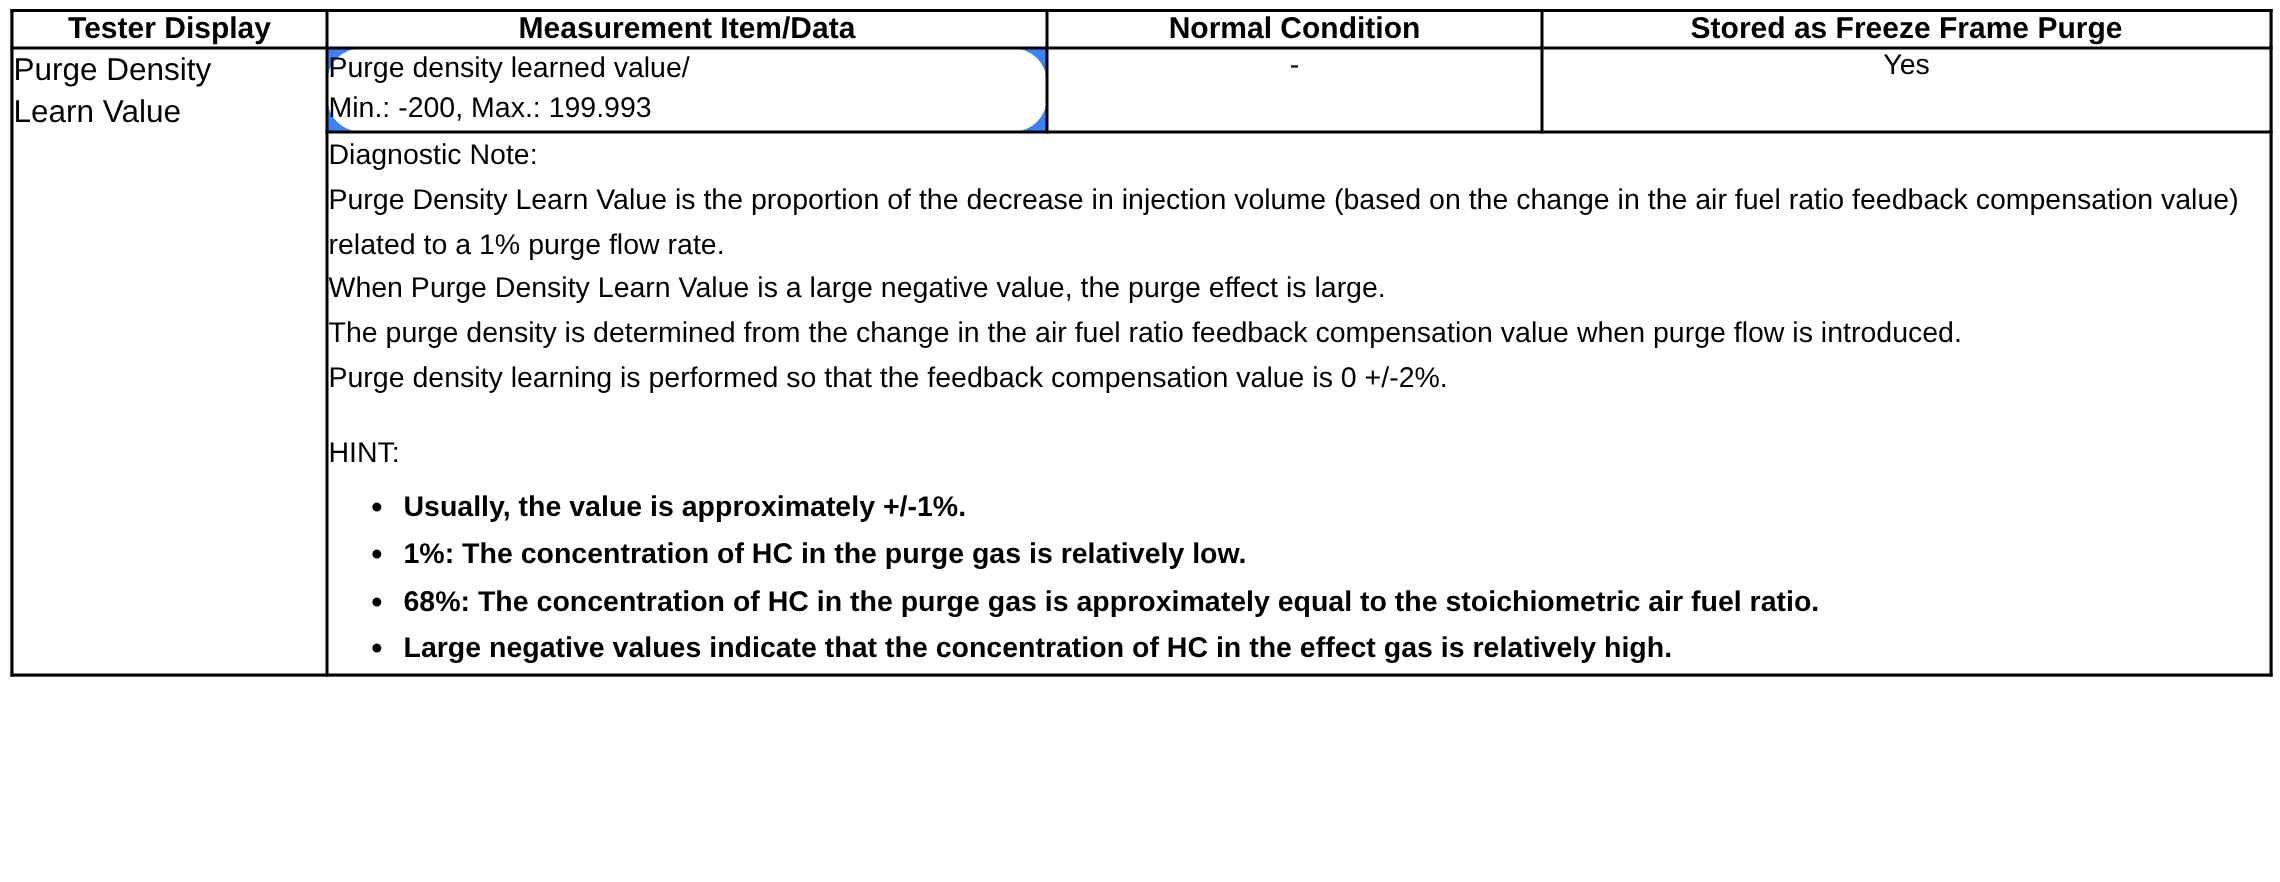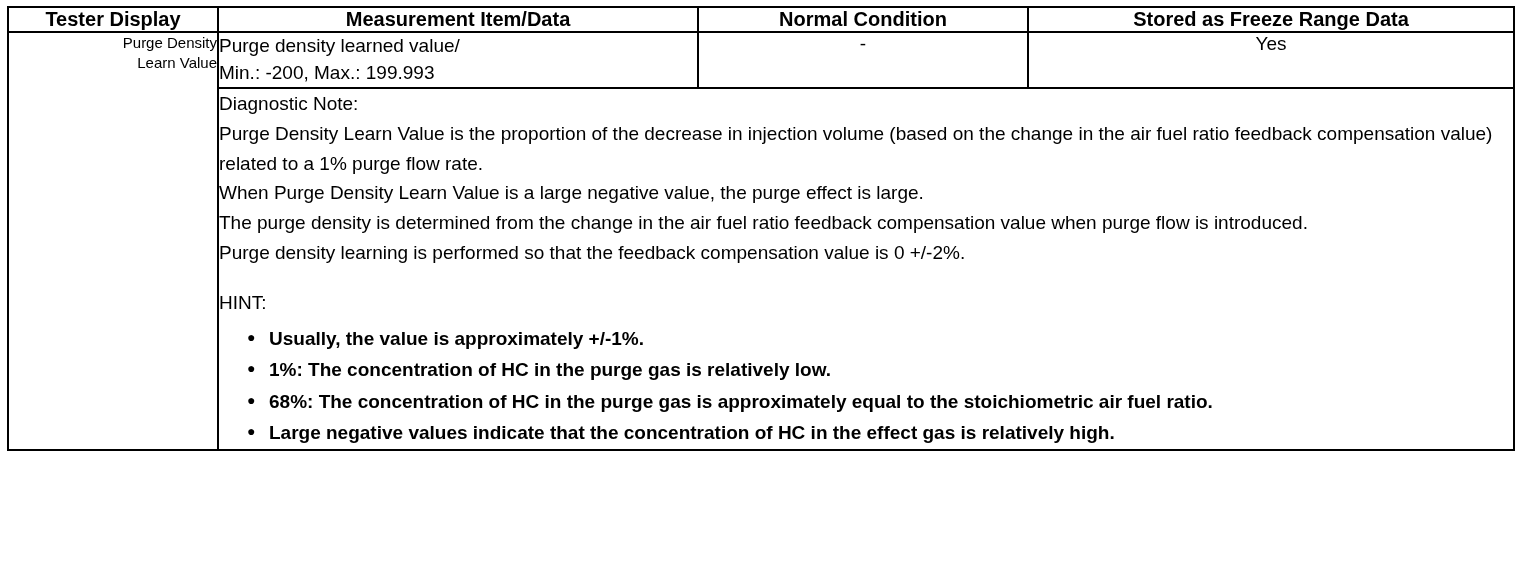--- a/index.html
+++ b/index.html
@@ -37,29 +37,29 @@
   th.hdr {
     text-align: center;
     font-size: 20px;
     font-weight: bold;
     padding: 6px 4px 7px 4px;
     line-height: 1.15;
     white-space: nowrap;
   }
   td.name-cell {
     vertical-align: middle;
-    font-size: 15px;
+    font-size: 21px;
     line-height: 1.32;
     padding: 4px 6px 4px 8px;
-    text-align: right;
   }
   td.range-cell {
     font-size: 19px;
     line-height: 1.42;
     padding: 9px 6px 9px 9px;
+    border-radius: 23px;
   }
   td.center-cell {
     text-align: center;
     vertical-align: middle;
     font-size: 19px;
     padding: 6px 4px;
   }
   td.note-cell {
     font-size: 19px;
     line-height: 1.57;
@@ -107,21 +107,21 @@
       <col class="col-a">
       <col class="col-b">
       <col class="col-c">
       <col class="col-d">
     </colgroup>
     <thead>
       <tr>
         <th class="hdr">Tester Display</th>
         <th class="hdr">Measurement Item/Data</th>
         <th class="hdr">Normal Condition</th>
-        <th class="hdr">Stored as Freeze Range Data</th>
+        <th class="hdr">Stored as Freeze Frame Purge</th>
       </tr>
     </thead>
     <tbody>
       <tr>
         <td class="name-cell" rowspan="2">
           <span class="note-line">Purge Density</span>
           <span class="note-line">Learn Value</span>
         </td>
         <td class="range-cell">
           <span class="note-line">Purge density learned value/</span>

